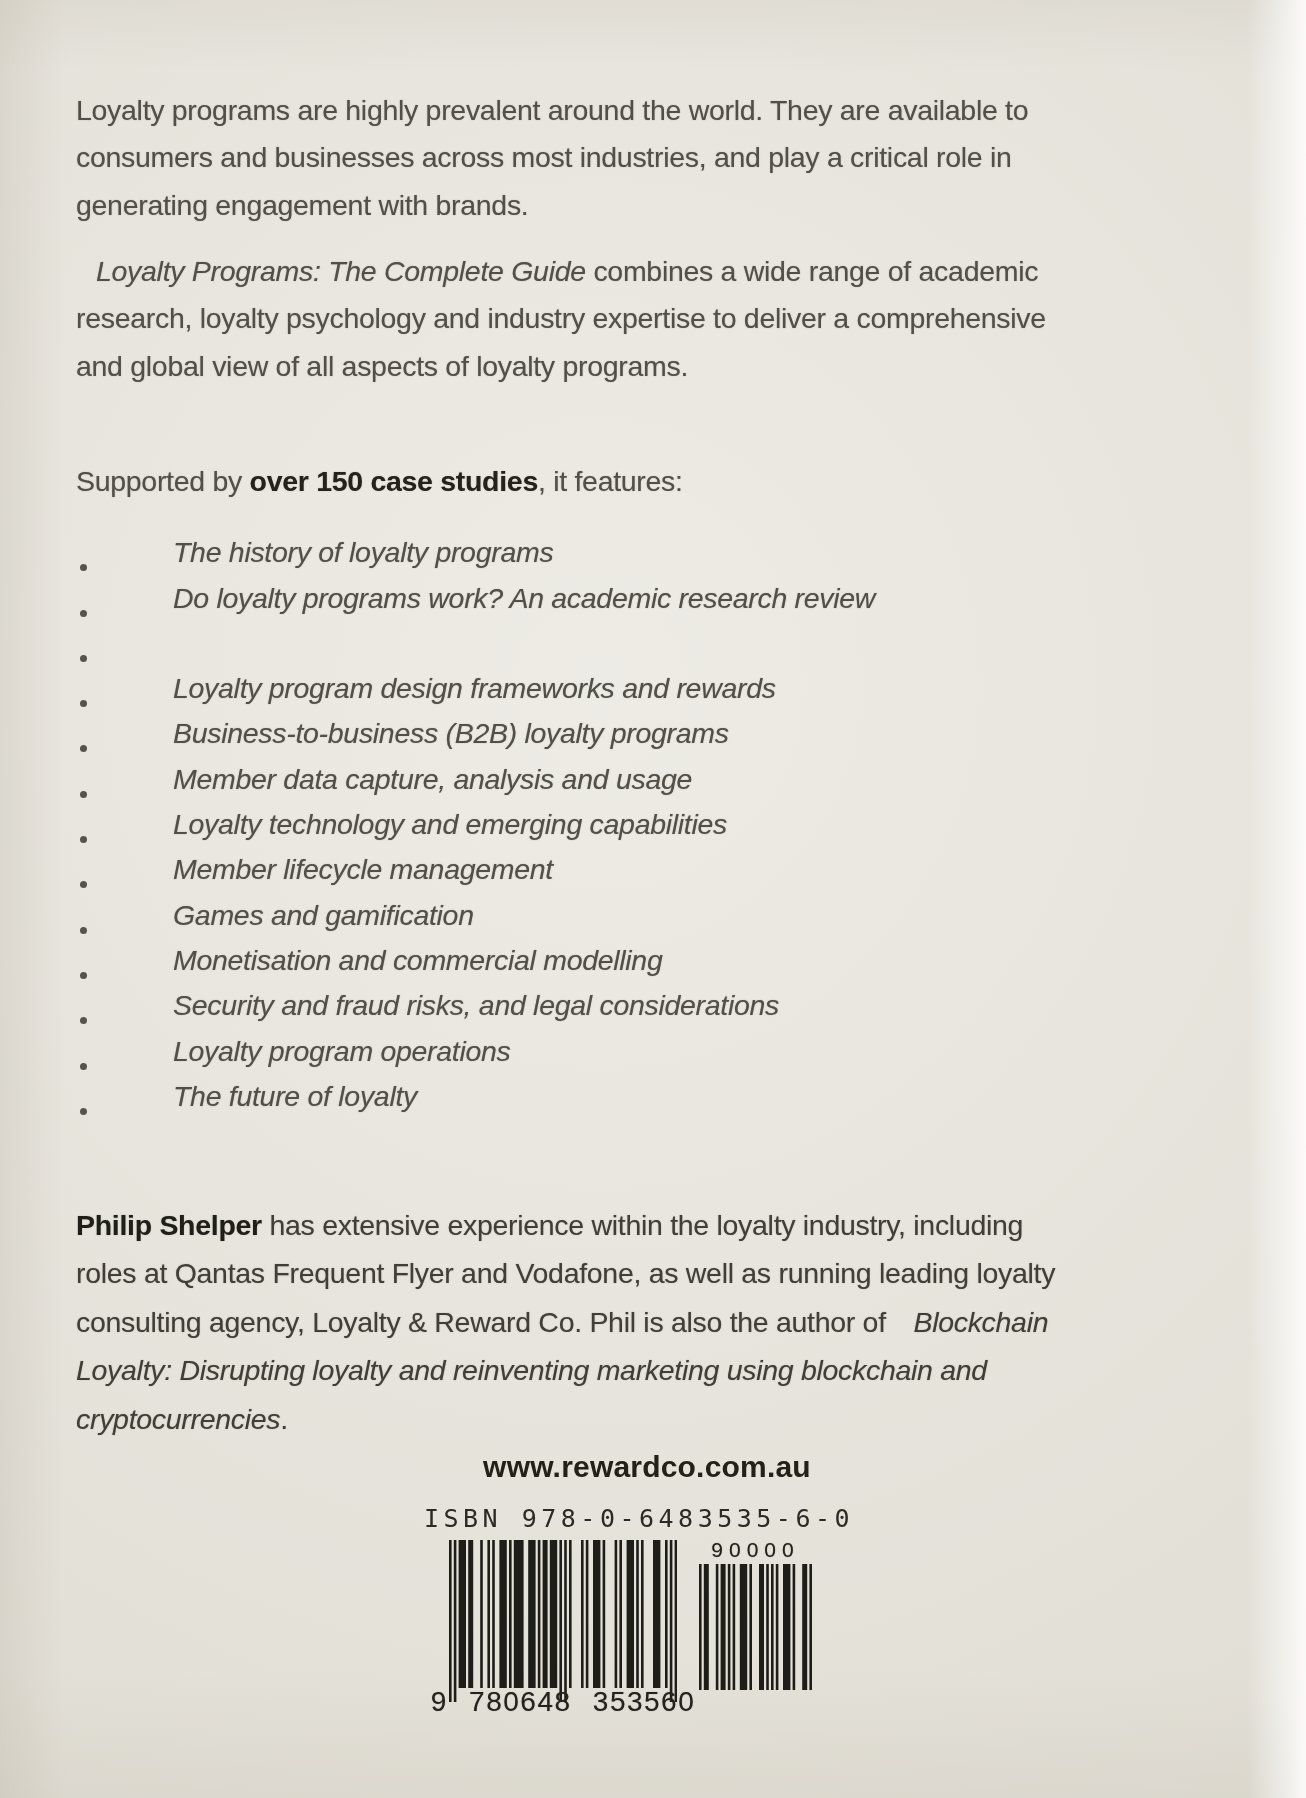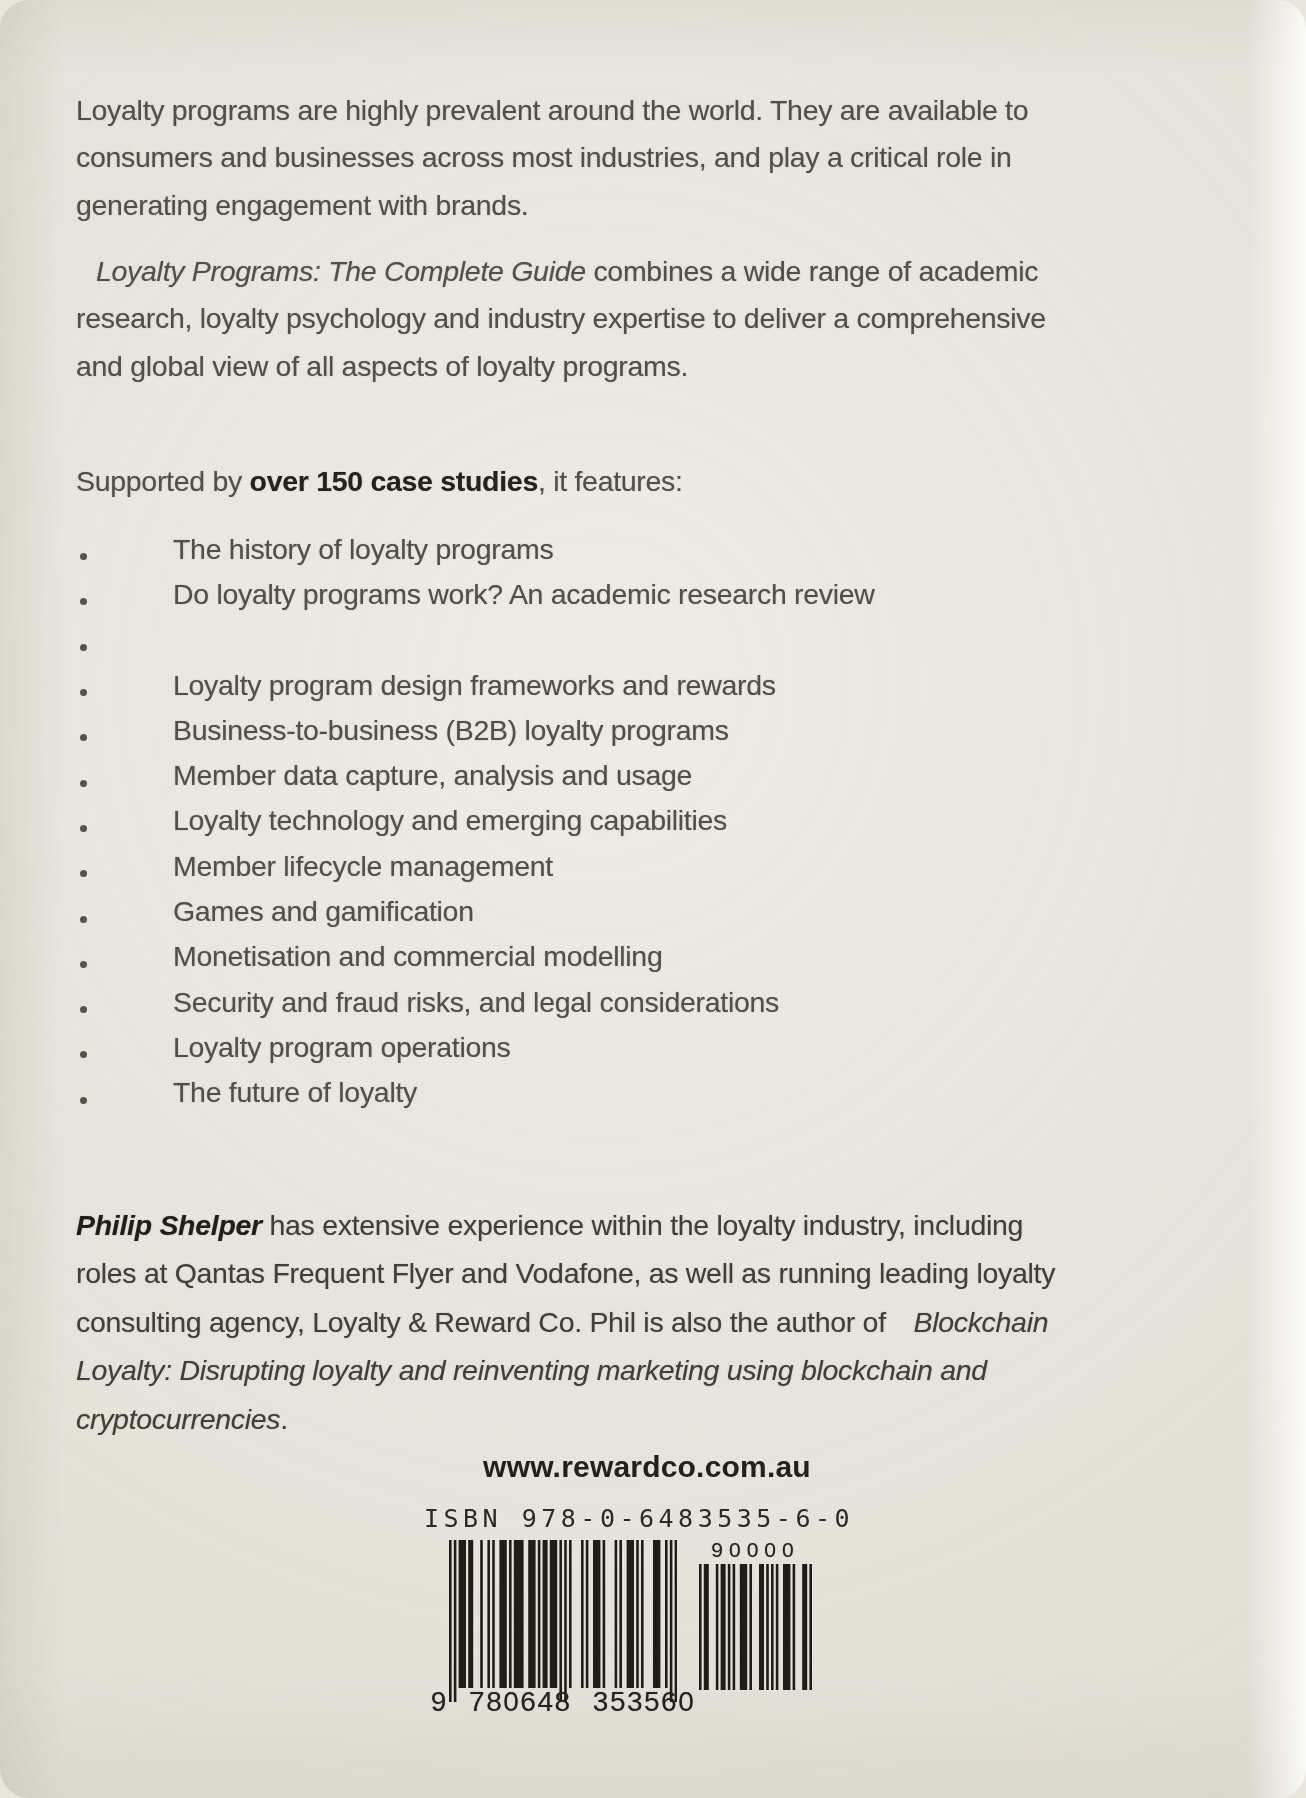--- a/index.html
+++ b/index.html
@@ -7,38 +7,37 @@
     width:1306px;height:1798px;position:relative;overflow:hidden;
     font-family:"Liberation Sans", sans-serif;
     background-color:#e9e6de;
   }
   .cover{
     position:absolute;inset:0;
     background-image:
       linear-gradient(90deg, rgba(186,181,168,.28) 0%, rgba(186,181,168,0) 5%, rgba(186,181,168,0) 95.5%, rgba(255,255,255,.65) 99%, rgba(255,255,255,.85) 100%),
       linear-gradient(180deg, rgba(198,194,182,.22) 0%, rgba(198,194,182,0) 4%, rgba(198,194,182,0) 93%, rgba(198,194,182,.25) 100%),
       radial-gradient(115% 85% at 46% 38%, rgba(255,255,255,.22), rgba(120,115,100,.07) 85%);
-    border-radius: 29px;
   }
   .txt{
     color:#514f47;
     text-shadow:0 0 1.2px rgba(95,92,83,.45);
   }
   .para{
     position:absolute;left:76px;width:1008px;
     font-size:28.5px;line-height:47.5px;letter-spacing:-.3px;
   }
   .seg-b{font-weight:700;color:#23221c;}
   .seg-i{font-style:italic;margin-left:20px;}
   .list{position:absolute;left:76px;top:526px;width:1010px;}
-  .list-row{display:flex;align-items:center;height:45.3px;}
+  .list-row{display:flex;align-items:flex-end;height:45.3px;font-style:italic;}
   .dot{flex:0 0 auto;width:7px;height:7px;border-radius:50%;background:#55534a;margin:16px 0 0 4px;}
   .lbl{margin-left:86px;font-size:28.5px;line-height:38px;letter-spacing:-.3px;}
   .author{color:#403e36;}
-  .author .seg-b{color:#1f1e19;font-style:italic;}
+  .author .seg-b{color:#1f1e19;}
   .url{
     position:absolute;left:0;top:1450px;width:1306px;text-align:center;
     font-weight:700;font-size:30px;letter-spacing:.2px;color:#232219;
     transform:translateX(-6px);
   }
   .isbn{
     position:absolute;left:0;top:1504px;width:1306px;text-align:center;
     font-family:"DejaVu Sans Mono", monospace;
     font-size:25px;letter-spacing:4.5px;color:#2b2a24;
     transform:translateX(-14px);

